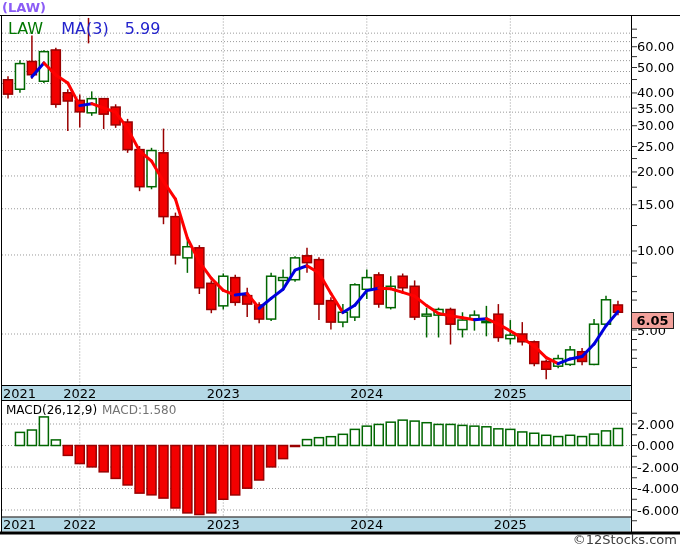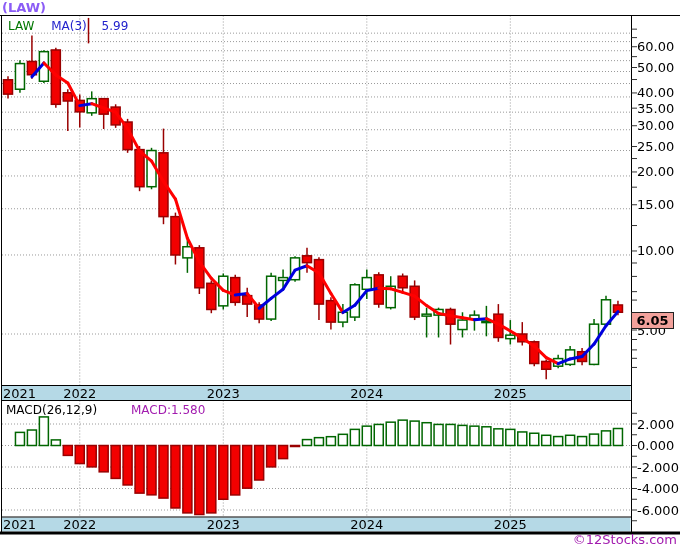--- a/index.html
+++ b/index.html
@@ -2,29 +2,29 @@
 <html><head>
 <meta charset="utf-8">
 <style>
   html,body{margin:0;padding:0;background:#fff;}
   .chart{position:relative;width:680px;height:546px;background:#ffffff;
          font-family:"DejaVu Sans","Liberation Sans",sans-serif;overflow:hidden;}
   svg{position:absolute;left:0;top:0;}
   svg text{font-family:"DejaVu Sans","Liberation Sans",sans-serif;font-size:13px;fill:#000;}
   .ov{position:absolute;white-space:nowrap;}
   .title{left:2px;top:0px;font-size:13px;font-weight:bold;color:#8b5cf6;}
-  .legend{left:8px;top:19px;font-size:12px;}
+  .legend{left:8px;top:19px;font-size:16px;}
   .legend .ticker{color:#007700;}
   .legend .blue{color:#2222cc;margin-left:13px;}
   .legend .val{color:#2222cc;margin-left:11px;}
   .macd-legend{left:6px;top:403px;font-size:12px;color:#000;}
-  .macd-legend .blue{color:#a21caf;margin-left:30px;}
+  .macd-legend .blue{color:#737373;margin-left:1px;}
   .lastprice{left:631px;top:312px;width:41px;height:15px;background:#f2a19b;
              border:1px solid #222;font-size:13px;color:#000;text-align:center;line-height:15px;font-weight:bold;}
-  .credit{right:3px;top:532px;font-size:13px;color:#a21caf;}
+  .credit{right:3px;top:532px;font-size:13px;color:#404040;}
 </style>
 </head>
 <body>
 
 <div class="chart">
   <svg id="cv" width="680" height="546">
       <rect x="1.5" y="386" width="629" height="14.5" fill="#b5d9e6"></rect>
       <rect x="1.5" y="517.5" width="629" height="14" fill="#b5d9e6"></rect>
       <line x1="2" y1="33.14746442386053" x2="631" y2="33.14746442386053" stroke="#9a9a9a" stroke-width="1" stroke-dasharray="1 2"></line>
       <line x1="2" y1="41.59577324938482" x2="631" y2="41.59577324938482" stroke="#9a9a9a" stroke-width="1" stroke-dasharray="1 2"></line>

